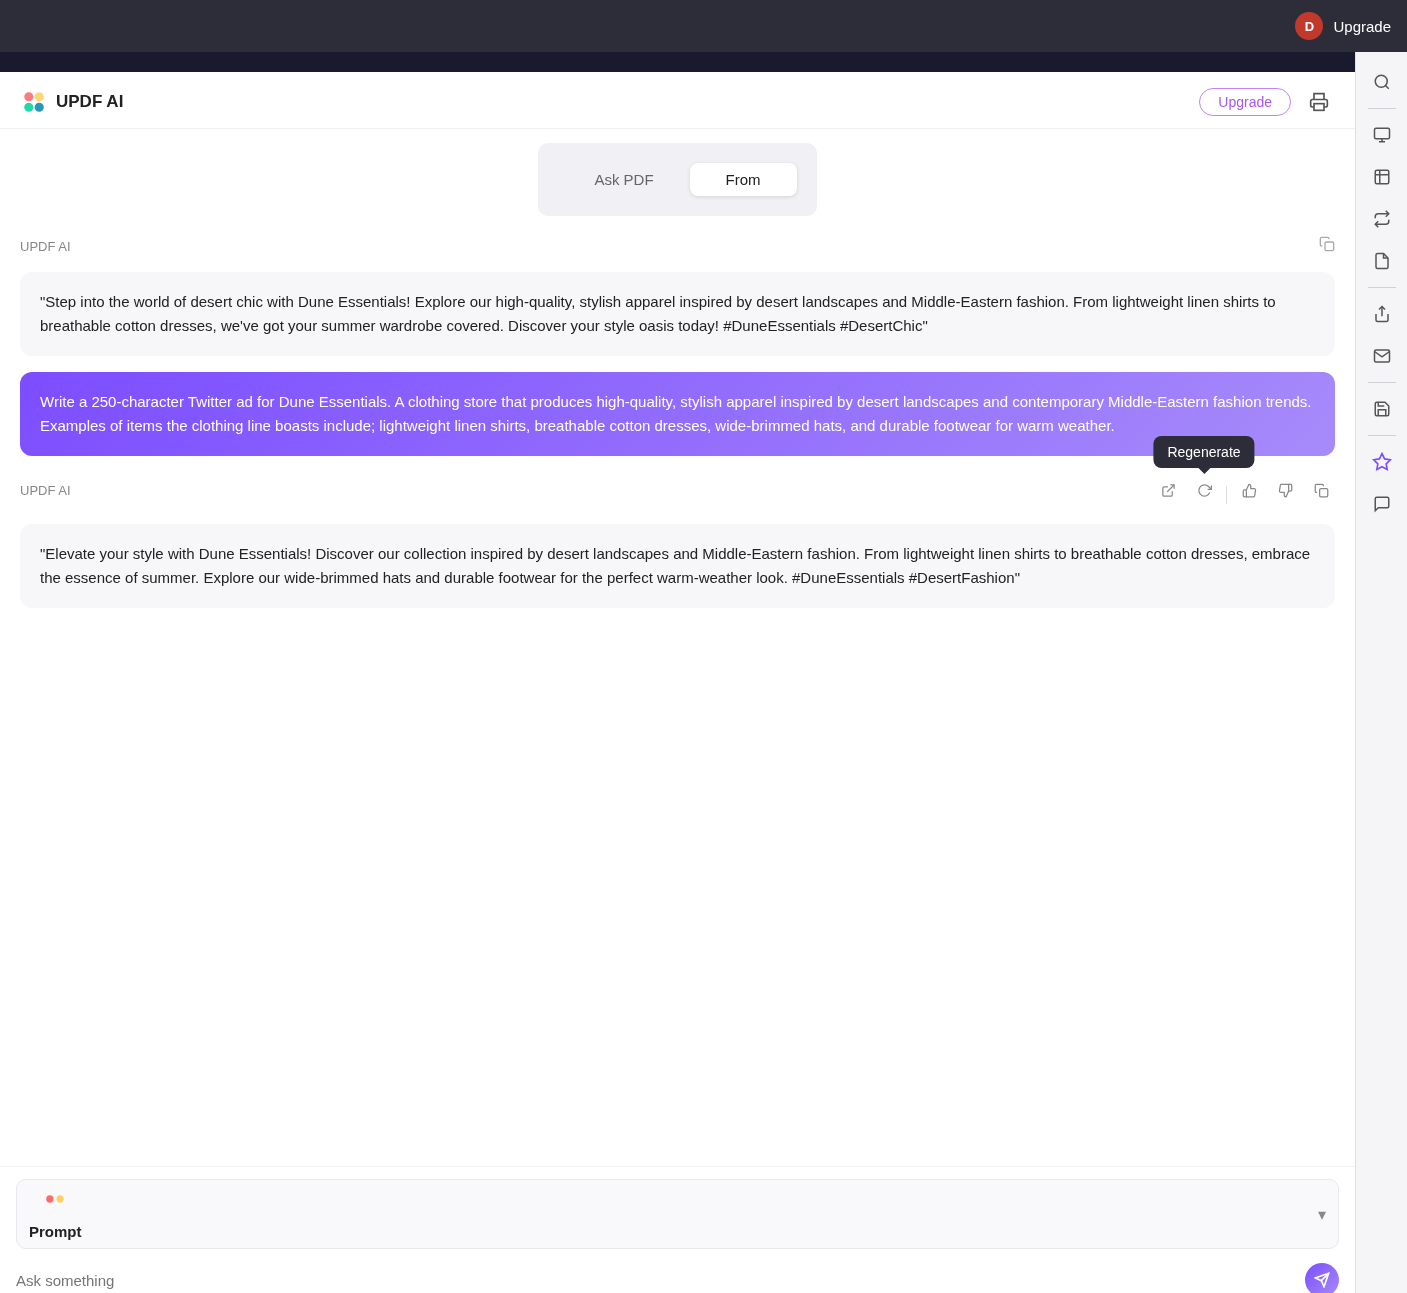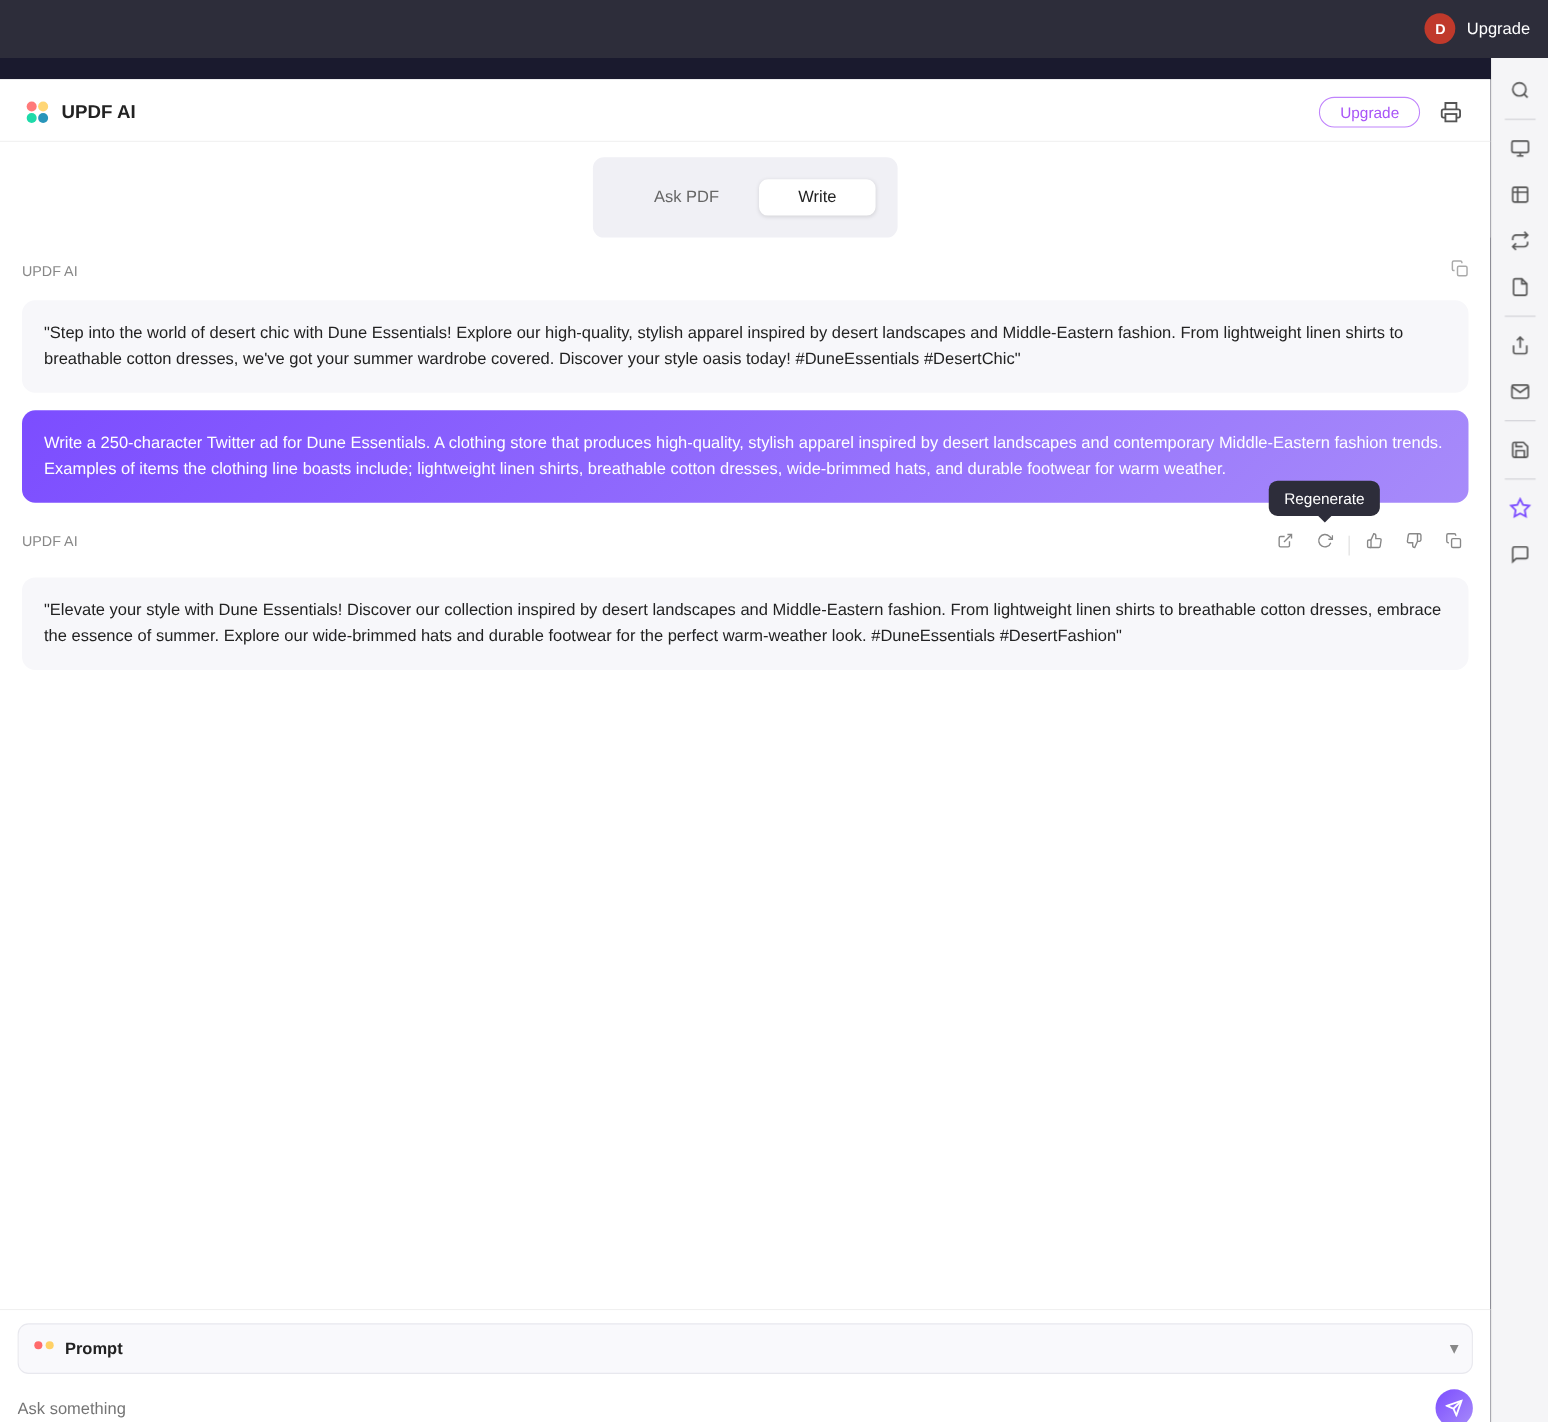--- a/index.html
+++ b/index.html
@@ -295,20 +295,21 @@
       margin-bottom: 8px;
       cursor: pointer;
     }
     .prompt-label-row {
       display: flex;
       align-items: center;
       gap: 8px;
       font-size: 15px;
       font-weight: 600;
       color: #222;
+      flex-direction: column;
     }
     .prompt-dots {
       font-size: 20px;
     }
     .chevron-down {
       color: #888;
       font-size: 16px;
     }
     .input-row {
       display: flex;
@@ -445,21 +446,21 @@
             <path d="M6 18H4a2 2 0 01-2-2v-5a2 2 0 012-2h16a2 2 0 012 2v5a2 2 0 01-2 2h-2"></path>
             <rect x="6" y="14" width="12" height="8"></rect>
           </svg>
       </div>
     </div>
   </div>
 
   <div class="tabs-row">
     <div class="tabs-container">
       <button class="tab">Ask PDF</button>
-      <button class="tab active">Write</button>
+      <button class="tab active">From</button>
     </div>
   </div>
 
   <div class="chat-area">
 
     <div class="ai-label">
       <span>UPDF AI</span>
       <span class="ai-label-copy">
         <svg width="16" height="16" viewBox="0 0 24 24" fill="none" stroke="currentColor" stroke-width="2">
             <rect x="9" y="9" width="13" height="13" rx="2"></rect>

